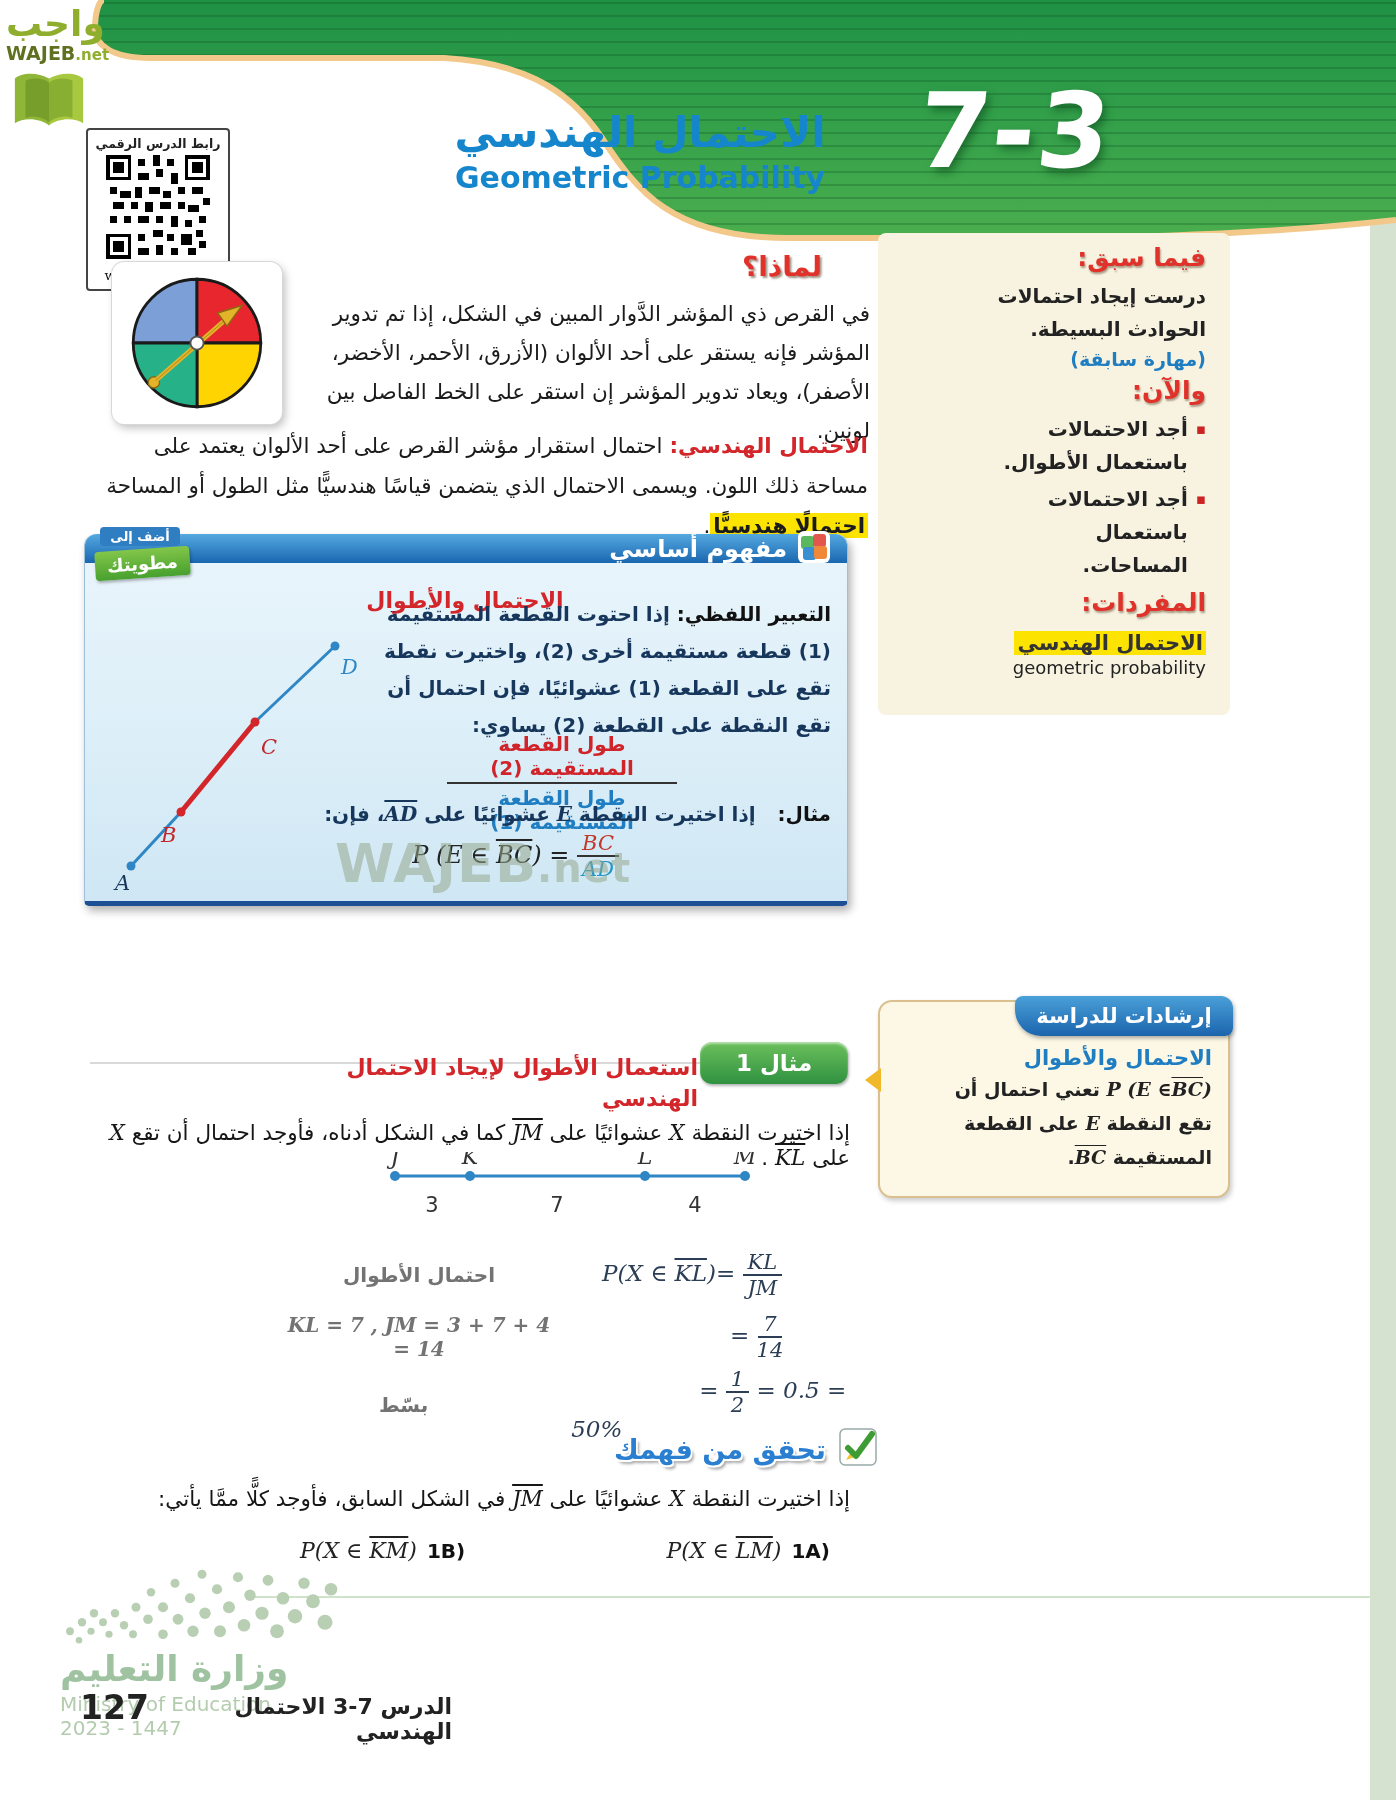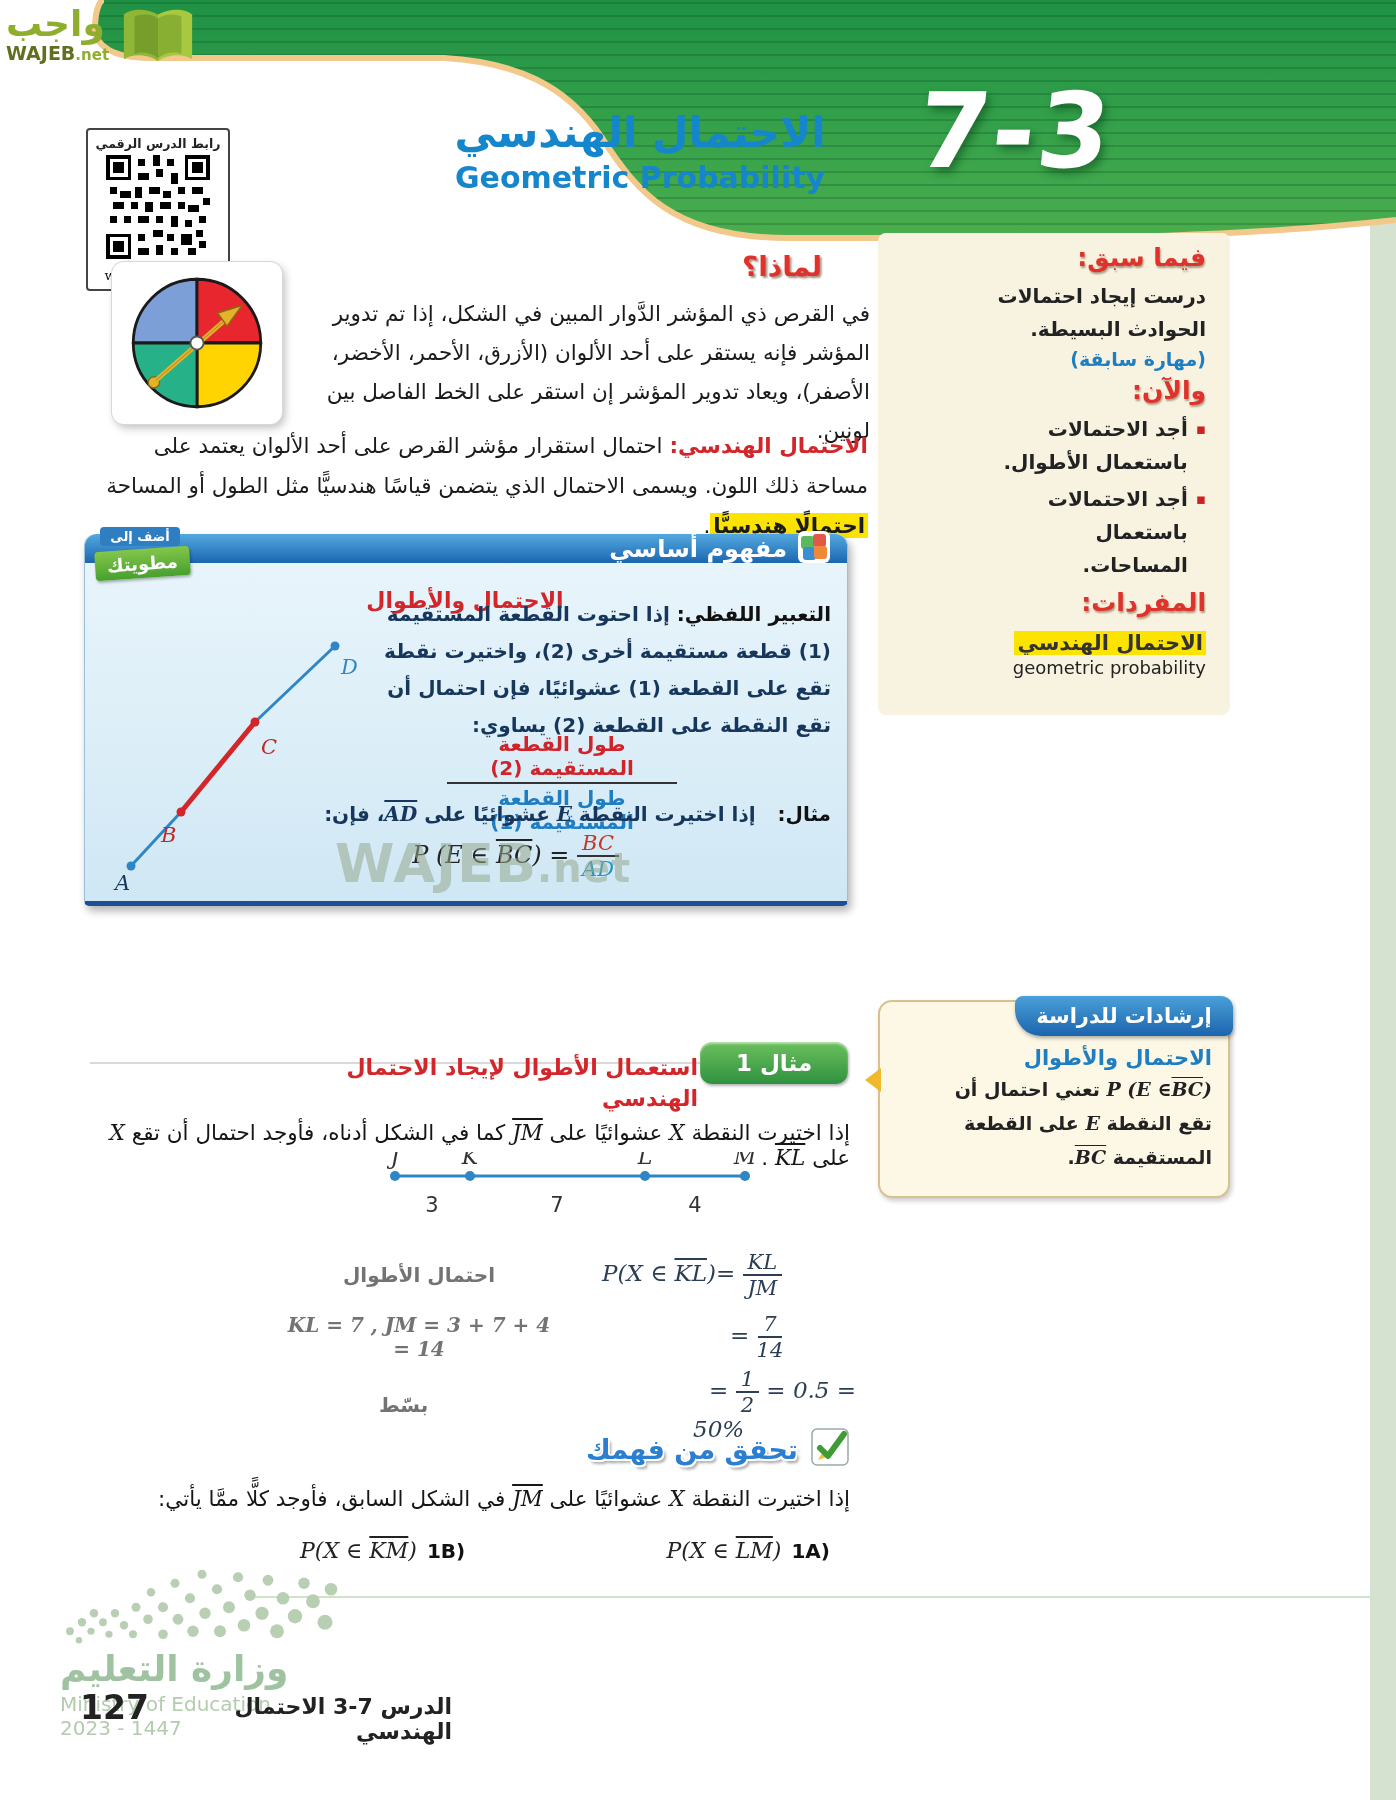--- a/index.html
+++ b/index.html
@@ -2,28 +2,28 @@
 <html lang="ar"><head>
 <meta charset="utf-8">
 <style>
   html,body{margin:0;padding:0;background:#fff;}
   .page{position:relative;width:1396px;height:1800px;overflow:hidden;background:#fff;
         font-family:"DejaVu Sans",sans-serif;color:#1c1c1c;}
   .abs{position:absolute;}
   .rtl{direction:rtl;text-align:right;}
   .seg{font-family:"DejaVu Serif",serif;font-style:italic;text-decoration:overline;}
   .mvar{font-family:"DejaVu Serif",serif;font-style:italic;}
-  .mathline{font-family:"DejaVu Serif",serif;font-style:italic;text-align:center;}
+  .mathline{font-family:"DejaVu Serif",serif;font-style:italic;}
   
   .right-strip{right:0;top:0;width:26px;height:1800px;background:#d5e2cf;}
   
   .lesson-num{left:918px;top:70px;font-size:104px;font-weight:800;color:#fff;
       text-shadow:4px 5px 8px rgba(10,70,25,.55);transform:skewX(-6deg);letter-spacing:2px;}
   
-  .wajeb{left:6px;top:6px;display:flex;align-items:flex-start;gap:6px;}
+  .wajeb{left:6px;top:6px;display:flex;align-items:flex-start;gap:6px;flex-direction:column;}
   .wajeb .t1{font-size:36px;font-weight:800;color:#8fae2e;line-height:36px;}
   .wajeb .t2{font-size:19px;font-weight:800;color:#5f7120;}
   .wajeb .t2 .net{color:#8fae2e;font-size:15px;}
   
   .qr-card{left:86px;top:98px;width:132px;background:#fff;border:2px solid #444;border-radius:4px;
       padding:6px 4px;text-align:center;margin-top:30px;}
   .qr-card .qt{font-size:12.5px;font-weight:700;color:#222;margin-bottom:4px;}
   .qr-card .qu{font-size:13.5px;color:#111;margin-top:4px;font-family:"DejaVu Serif",serif;}
   
   .main-title{left:420px;top:108px;width:440px;text-align:center;}
@@ -103,21 +103,21 @@
       display:flex;align-items:center;justify-content:center;box-shadow:inset 0 2px 2px rgba(255,255,255,.5),1px 2px 3px rgba(0,0,0,.3);}
   .ex1-title{left:330px;top:1052px;width:368px;color:#d3262a;font-size:22px;font-weight:700;
       line-height:31px;direction:rtl;text-align:right;}
   .ex1-problem{left:90px;top:1120px;width:760px;font-size:21.5px;color:#161616;}
   .steps{left:286px;top:1244px;width:580px;}
   .steprow{display:flex;align-items:center;min-height:62px;direction:ltr;}
   .note{width:266px;text-align:center;color:#737373;font-size:20px;font-weight:800;direction:rtl;}
   .smath{margin-left:50px;font-size:23px;color:#2c3e55;}
   .smath .ind{display:inline-block;width:128px;}
   
-  .check-head{left:552px;top:1426px;width:300px;display:flex;align-items:center;justify-content:flex-end;gap:12px;}
+  .check-head{left:580px;top:1426px;width:300px;display:flex;align-items:center;justify-content:flex-end;gap:12px;}
   .check-title{color:#2b7fd0;font-size:27px;font-weight:800;
       text-shadow:1.5px 1.5px 0 #fff,-1.5px -1.5px 0 #fff,1.5px -1.5px 0 #fff,-1.5px 1.5px 0 #fff,3px 4px 3px rgba(0,0,0,.35);}
   .check-intro{left:90px;top:1486px;width:760px;font-size:21.5px;color:#161616;}
   .check-items{left:300px;top:1538px;width:530px;display:flex;direction:rtl;justify-content:space-between;
       font-size:22px;color:#222;}
   .citem{display:flex;gap:10px;align-items:center;}
   .citem .lab{font-weight:800;font-size:20px;color:#111;font-family:"DejaVu Sans",sans-serif;}
   .citem .cm{direction:ltr;font-family:"DejaVu Serif",serif;font-style:italic;}
   
   .foot-rule{left:245px;top:1596px;width:1125px;height:2px;background:#cfe3c8;}

